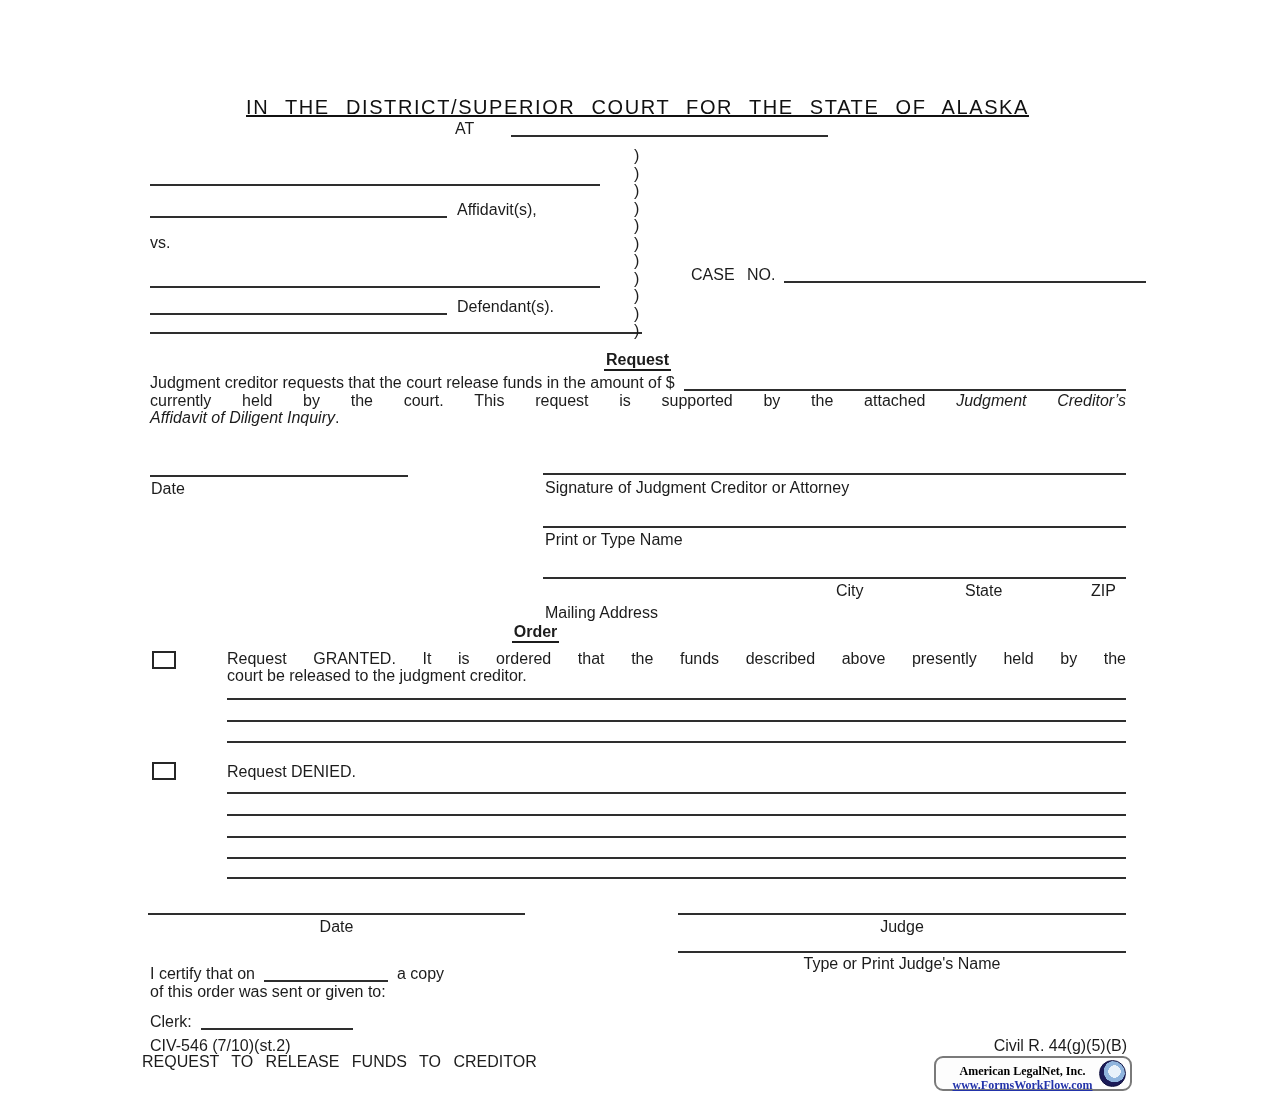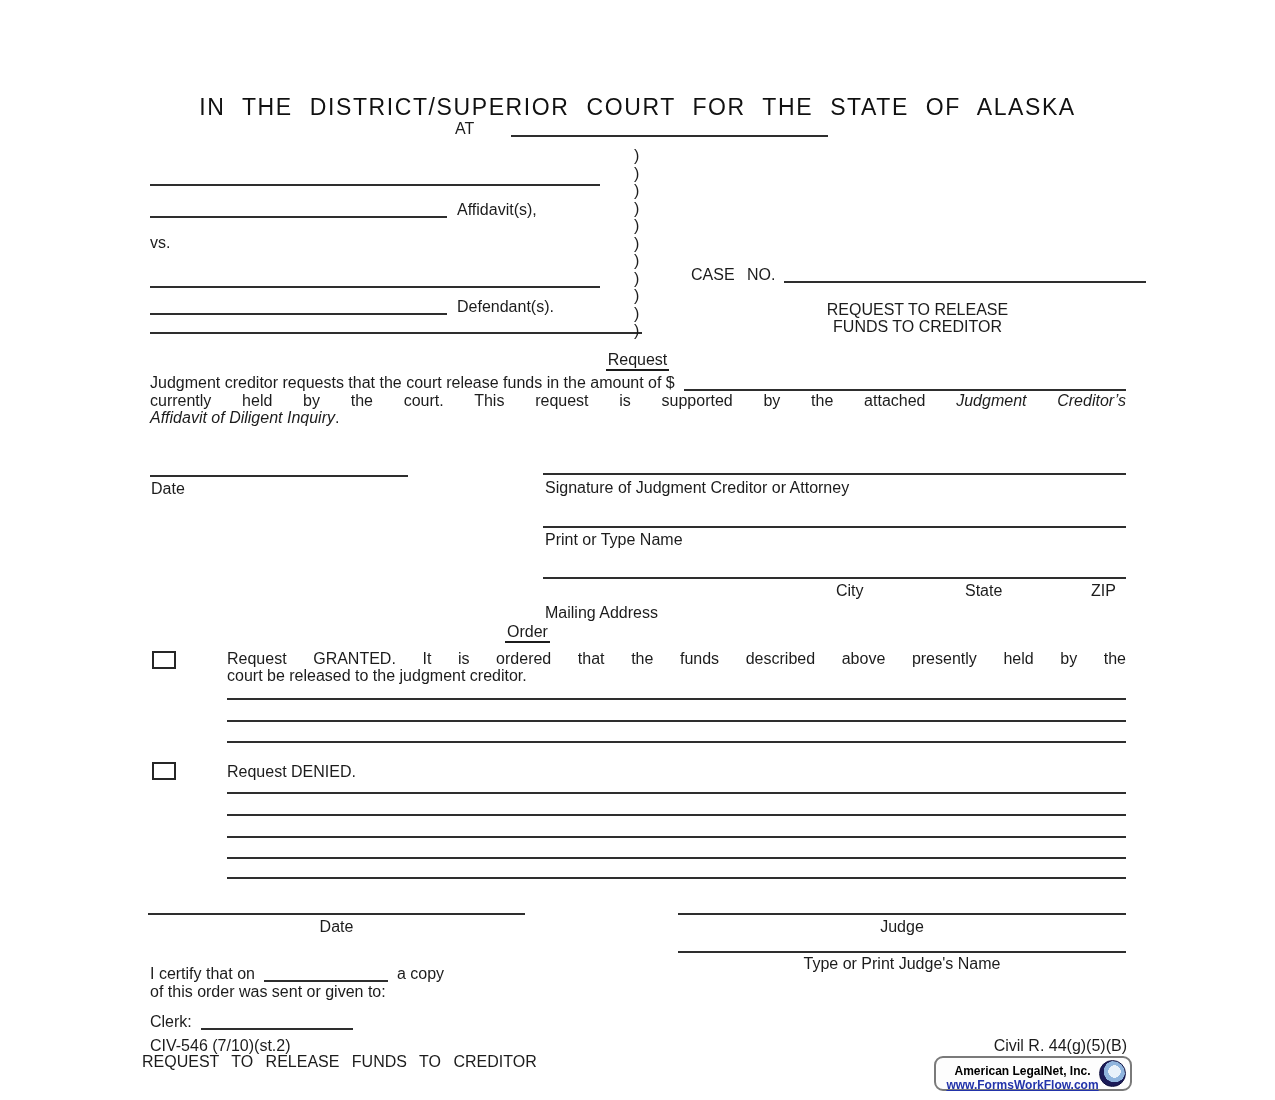--- a/index.html
+++ b/index.html
@@ -11,30 +11,30 @@
   }
   .abs { position:absolute; }
   .rule { position:absolute; height:0; border-top:2px solid #2e2e2e; }
   .flexrow { display:flex; align-items:flex-end; }
   .uline { display:inline-block; border-bottom:2px solid #2e2e2e; height:15px; }
   .fill { flex:1; border-bottom:2px solid #2e2e2e; height:15px; margin-left:9px; }
   .ctr { text-align:center; }
   .rt { text-align:right; }
   .just { text-align:justify; text-align-last:justify; }
   .i { font-style:italic; }
-  .hd { font-weight:normal; display:inline-block; border-bottom:2px solid #1c1c1c; padding:0 2px 1px 2px; }
-  .title { font-size:23px; letter-spacing:1.6px; word-spacing:9px; color:#111; }
+  .hd { font-weight:bold; display:inline-block; border-bottom:2px solid #1c1c1c; padding:0 2px 1px 2px; }
+  .title { font-size:20px; letter-spacing:1.6px; word-spacing:9px; color:#111;text-decoration:underline; }
   .ws { word-spacing:8px; }
   .checkbox { position:absolute; width:24px; height:18px; border:2px solid #262626; background:#fff; }
   .badge {
     position:absolute; left:934px; top:1056px; width:198px; height:35px;
     border:2px solid #7a7a7a; border-radius:9px; background:#fdfdfd;
     display:flex; align-items:center; padding:2px 4px 2px 10px;
   }
-  .badge-txt { flex:1; text-align:center; font-family:Liberation Sans, sans-serif; line-height:14px;margin-top:8px; }
+  .badge-txt { flex:1; text-align:center; font-family:Liberation Serif, serif; line-height:14px;margin-top:8px; }
   .vendor-name { font-weight:bold; font-size:12px; color:#000; }
   .vendor-url { font-weight:bold; font-size:12px; color:#2233aa; text-decoration:underline; }
   .globe {
     width:27px; height:27px; border-radius:50%; flex:0 0 27px;
     background: radial-gradient(circle at 58% 42%, #e8f1fa 0 30%, #8fb4dd 31% 52%, #1b1b58 53% 100%);
     border:1px solid #101040;
   }
   .parens { white-space:pre-line; font-size:16px; line-height:17.5px; }
 </style>
 </head>
@@ -70,24 +70,20 @@
 )
 )
 )
 )
 )</div>
 
   <div class="abs flexrow" style="left:672px; top:266px; width:455px; height:17px;margin-left:19px;">
     <span class="ws">CASE NO.</span>
     <span class="fill"></span>
   </div>
-  <div class="abs ctr" style="left:730px; top:301px; width:375px;">
-    <div>REQUEST TO RELEASE</div>
-    <div>FUNDS TO CREDITOR</div>
-  </div>
 
   <div class="abs ctr" style="left:0; top:351px; width:1275px;">
     <span class="hd">Request</span>
   </div>
   <div class="abs just" style="left:150px; top:392px; width:976px;">
     <span>currently held by the court.  This request is supported by the attached</span>
     <span class="i">Judgment Creditor’s</span>
   </div>
   <div class="abs flexrow" style="left:150px; top:375px; width:976px; height:16px;">
     <span>Judgment creditor requests that the court release funds in the amount of $</span>
@@ -105,21 +101,21 @@
 
   <div class="rule" style="left:543px; top:526px; width:583px;"></div>
   <div class="abs" style="left:545px; top:531px;">Print or Type Name</div>
 
   <div class="rule" style="left:543px; top:577px; width:583px;"></div>
   <div class="abs" style="left:545px; top:604px;">Mailing Address</div>
   <div class="abs" style="left:836px; top:582px;">City</div>
   <div class="abs" style="left:965px; top:582px;">State</div>
   <div class="abs" style="left:1091px; top:582px;">ZIP</div>
 
-  <div class="abs ctr" style="left:4px; top:623px; width:1047px;">
+  <div class="abs ctr" style="left:12px; top:623px; width:1047px;">
     <span class="hd">Order</span>
   </div>
 
   <span class="checkbox" style="left:152px; top:651px;"></span>
   <div class="abs just" style="left:227px; top:650px; width:899px;">Request GRANTED.  It is ordered that the funds described above presently held by the</div>
   <div class="abs" style="left:227px; top:667px;">court be released to the judgment creditor.</div>
   <div class="rule" style="left:227px; top:698px; width:899px;"></div>
   <div class="rule" style="left:227px; top:720px; width:899px;"></div>
   <div class="rule" style="left:227px; top:741px; width:899px;"></div>
 

